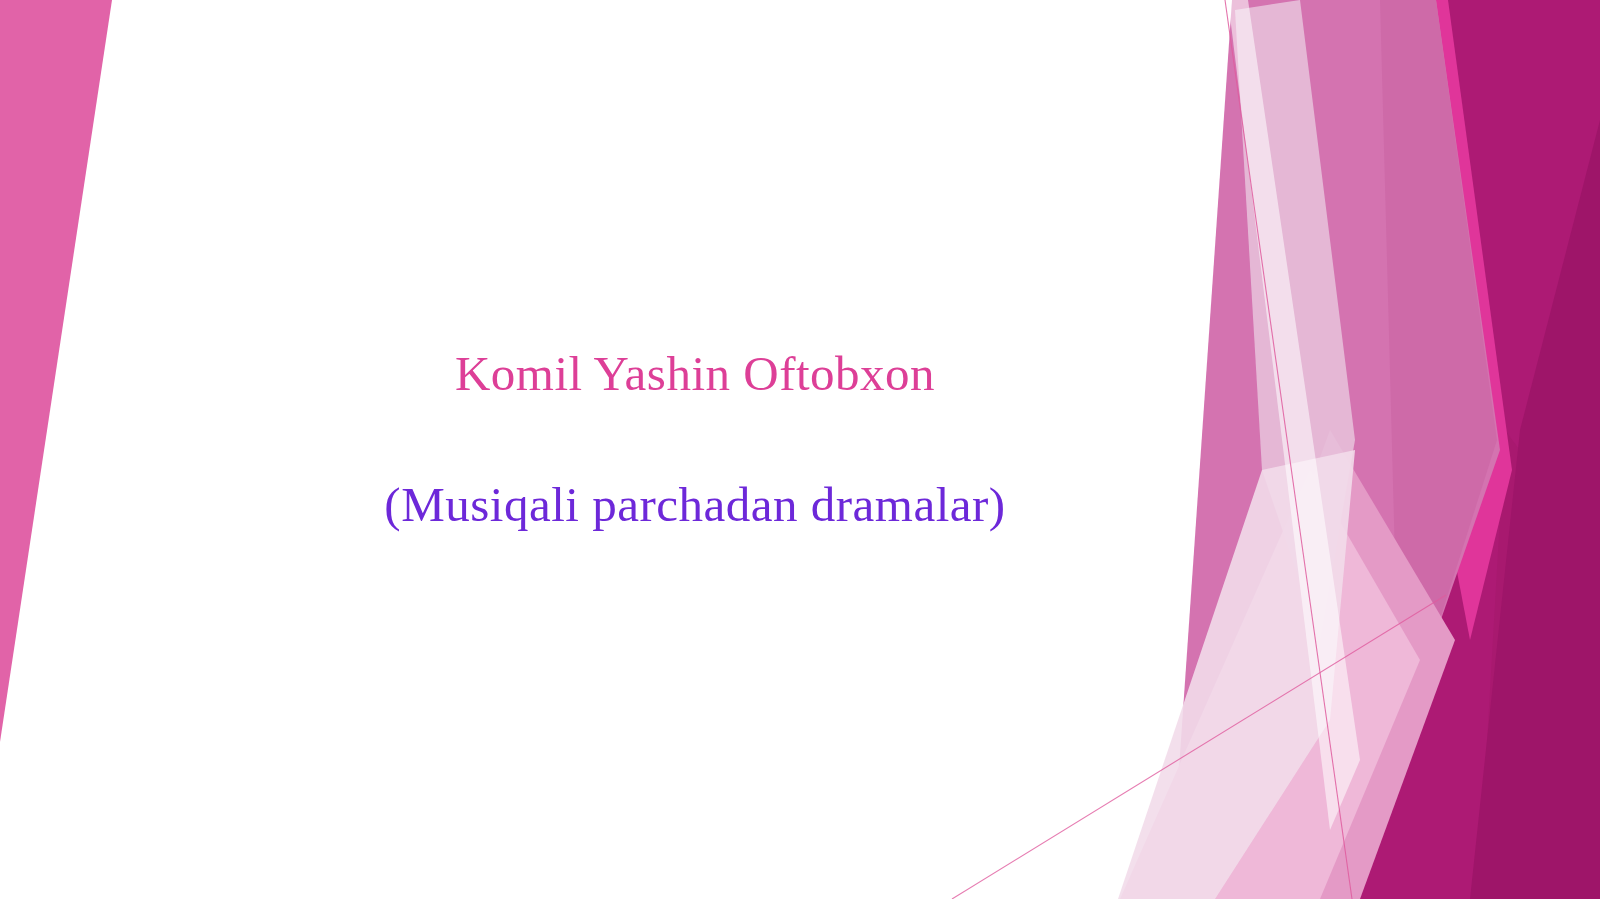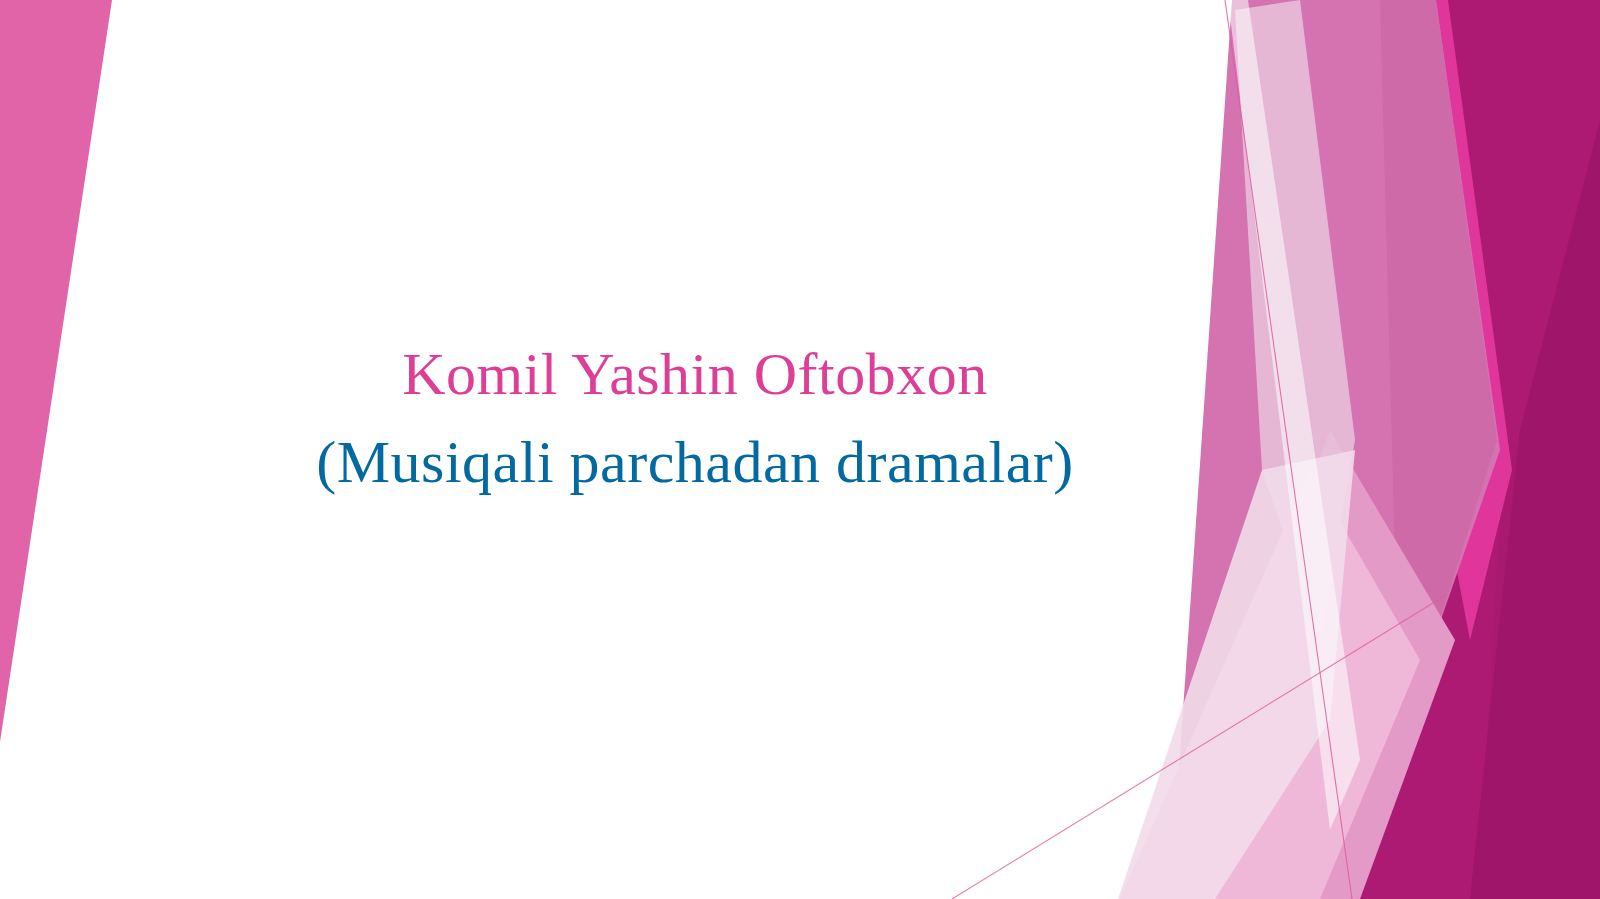--- a/index.html
+++ b/index.html
@@ -30,39 +30,39 @@
     position: absolute;
     left: 0;
     top: 330px;
     width: 1390px;
     text-align: center;
     z-index: 5;
   }
   .title-line {
     display: block;
     color: #DD3F97;
-    font-size: 60px;
+    font-size: 49px;
     line-height: 88px;
     font-weight: normal;
     letter-spacing: 0.5px;
     white-space: nowrap;
   }
 </style>
 </head>
 <body>
 
 <div id="slide" style="background: rgb(255, 255, 255);">
 
   <svg id="decor-left" viewBox="0 0 1600 899" preserveAspectRatio="none">
     <polygon points="0,0 112,0 0,742" fill="#E163A8"></polygon>
   </svg>
 
   <div id="title-block">
     <span class="title-line" style="color: rgb(221, 63, 151);">Komil Yashin Oftobxon</span>
-    <span class="title-line" style="color: #0369a1;">(Musiqali parchadan dramalar)</span>
+    <span class="title-line" style="color: #6d28d9; margin-top: 43px;">(Musiqali parchadan dramalar)</span>
   </div>
 
   <svg id="decor-right" viewBox="0 0 1600 899" preserveAspectRatio="none">
 
     <polygon points="1436,0 1600,0 1600,899 1328,899 1424,430" fill="#A8196F"></polygon>
 
     <polygon points="1436,0 1600,0 1600,560 1505,430 1478,899 1300,899" fill="#AD1A74"></polygon>
 
     <polygon points="1600,120 1600,899 1470,899 1520,430" fill="#9E1569"></polygon>
 

